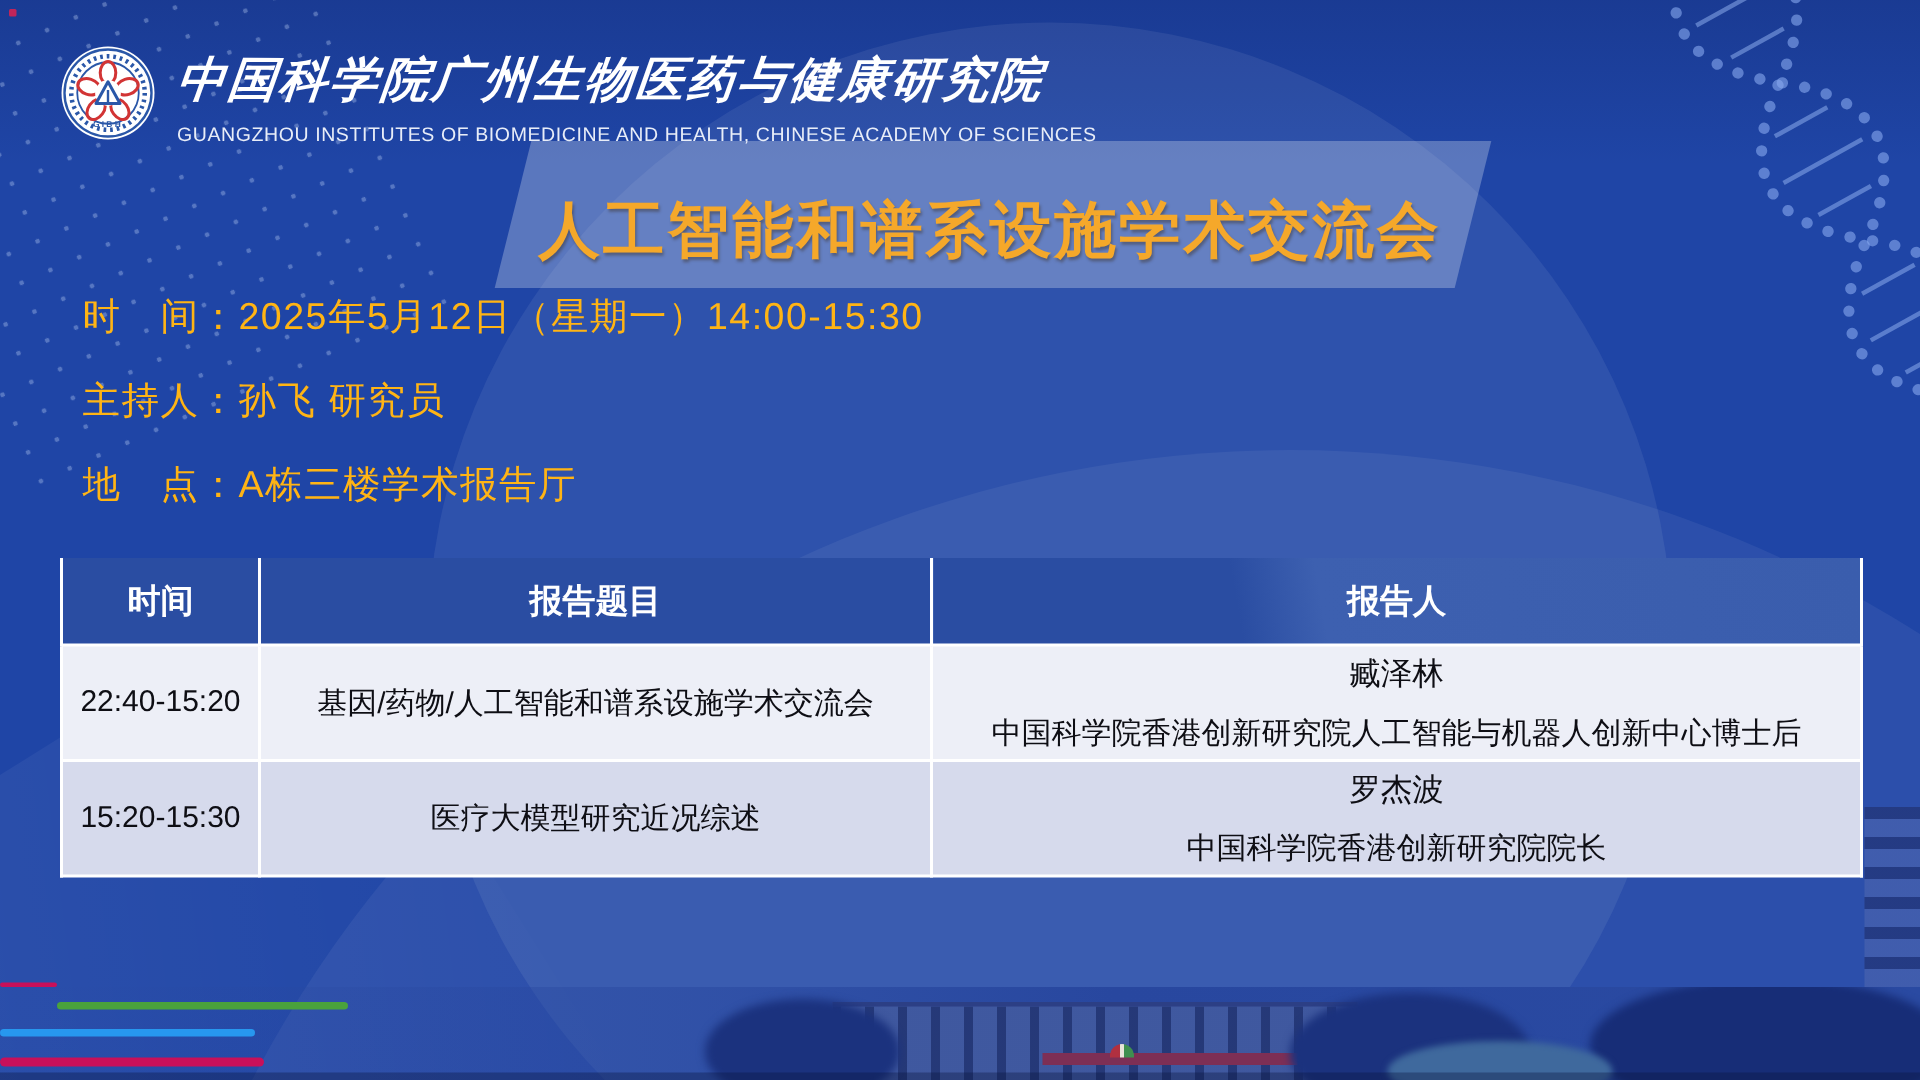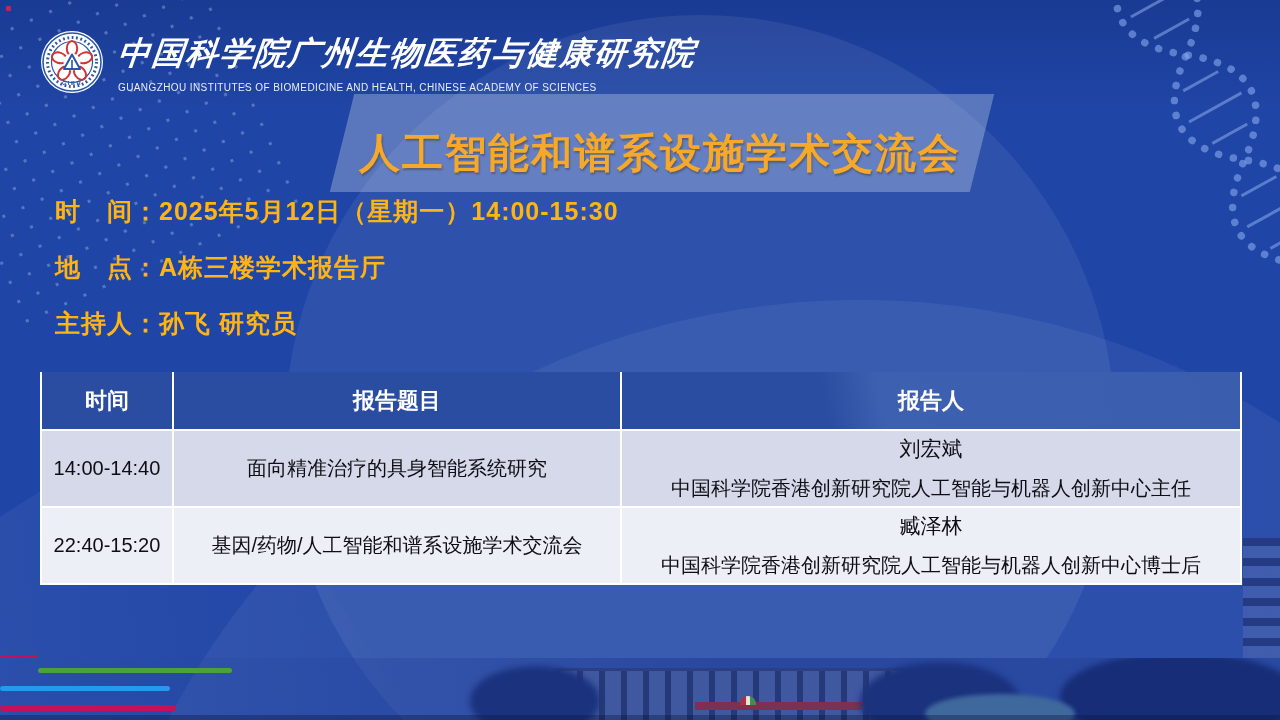--- a/index.html
+++ b/index.html
@@ -24,31 +24,31 @@
     background-size:21px 21px;transform:rotate(-24deg);}
   .red-dot{position:absolute;left:6px;top:6px;width:5px;height:5px;background:#c0255a;border-radius:1px;}
   .helix{position:absolute;left:1008px;top:-50px;transform:rotate(-29deg);transform-origin:120px 0;}
   
   .logo-row{position:absolute;left:40px;top:30px;display:flex;align-items:flex-start;z-index:4;}
   .logo{width:64px;height:64px;flex:0 0 auto;}
   .org-text{margin-left:14px;padding-top:2px;}
   .org-cn{color:#ffffff;font-size:32px;font-weight:700;letter-spacing:2px;
     transform:skewX(-6deg);transform-origin:left;white-space:nowrap;
     font-family:"Liberation Serif","DejaVu Serif",serif;font-style:italic;}
-  .org-en{color:#e8edf8;font-size:10px;letter-spacing:0.4px;margin-top:6px;white-space:nowrap;}
+  .org-en{color:#e8edf8;font-size:13px;letter-spacing:0.4px;margin-top:6px;white-space:nowrap;}
   
   .title-band{position:absolute;left:342px;top:94px;width:640px;height:98px;
     background:rgba(228,234,246,0.30);transform:skewX(-14deg);z-index:3;}
   .page-title{position:absolute;left:0;top:126px;width:1320px;text-align:center;z-index:4;
     color:#f5a82a;font-size:41px;font-weight:800;letter-spacing:2px;
     text-shadow:1px 2px 2px rgba(50,30,0,0.35);}
   
   .info-list{position:absolute;left:55px;top:196px;z-index:4;}
   .info-line{height:30px;line-height:30px;margin-bottom:26px;
-    color:#ffb414;font-size:25px;font-weight:700;letter-spacing:1px;white-space:pre;}
+    color:#ffb414;font-size:25px;font-weight:400;letter-spacing:1px;white-space:pre;}
   
   .schedule{position:absolute;left:40px;top:372px;z-index:5;border-collapse:collapse;table-layout:fixed;width:1200px;padding-left:40px;}
   .schedule th{height:58px;background:#2a4da2;color:#ffffff;font-size:22px;font-weight:700;
     border:2px solid #ffffff;border-top:none;text-align:center;}
   .schedule th.col-speaker{
     background:linear-gradient(80deg,#2a4da2 0%,#2a4da2 33%,#3d60b0 42%,#3a5dad 100%);}
   .schedule td{border:2px solid #ffffff;text-align:center;color:#0e0e14;font-size:20px;vertical-align:middle;padding:4px 8px;}
   .row-a td{background:#d5d9ea;height:74px;}
   .row-b td{background:#edeff7;height:75px;}
   .row-c td{background:#d6daec;height:71px;}
@@ -135,52 +135,52 @@
       <div class="org-cn">中国科学院广州生物医药与健康研究院</div>
       <div class="org-en">GUANGZHOU INSTITUTES OF BIOMEDICINE AND HEALTH, CHINESE  ACADEMY  OF  SCIENCES</div>
     </div>
   </div>
 
   <div class="title-band"></div>
   <div class="page-title">人工智能和谱系设施学术交流会</div>
 
   <div class="info-list">
     <div class="info-line"><span>时　间：</span><span>2025年5月12日（星期一）14:00-15:30</span></div>
+    <div class="info-line"><span>主持人：</span><span>孙飞 研究员</span></div>
     <div class="info-line"><span>地　点：</span><span>A栋三楼学术报告厅</span></div>
-    <div class="info-line"><span>主持人：</span><span>孙飞 研究员</span></div>
   </div>
 
   <table class="schedule">
     <colgroup>
         <col style="width:132px">
         <col style="width:448px">
         <col style="width:620px">
       </colgroup>
     <thead>
       <tr>
         <th>时间</th>
         <th>报告题目</th>
         <th class="col-speaker">报告人</th>
       </tr>
     </thead>
     <tbody>
-      <tr class="row-a">
-        <td>14:00-14:40</td>
-        <td>面向精准治疗的具身智能系统研究</td>
-        <td>
-          <div class="speaker-name">刘宏斌</div>
-          <div class="speaker-affil">中国科学院香港创新研究院人工智能与机器人创新中心主任</div>
-        </td>
-      </tr>
       <tr class="row-b">
         <td>22:40-15:20</td>
         <td>基因/药物/人工智能和谱系设施学术交流会</td>
         <td>
           <div class="speaker-name">臧泽林</div>
           <div class="speaker-affil">中国科学院香港创新研究院人工智能与机器人创新中心博士后</div>
+        </td>
+      </tr>
+      <tr class="row-c">
+        <td>15:20-15:30</td>
+        <td>医疗大模型研究近况综述</td>
+        <td>
+          <div class="speaker-name">罗杰波</div>
+          <div class="speaker-affil">中国科学院香港创新研究院院长</div>
         </td>
       </tr>
     </tbody>
   </table>
 
   <div class="right-building"></div>
   <div class="photo-band">
     <div class="photo-base"></div>
     <div class="building-main"></div>
     <div class="banner-red"></div>

